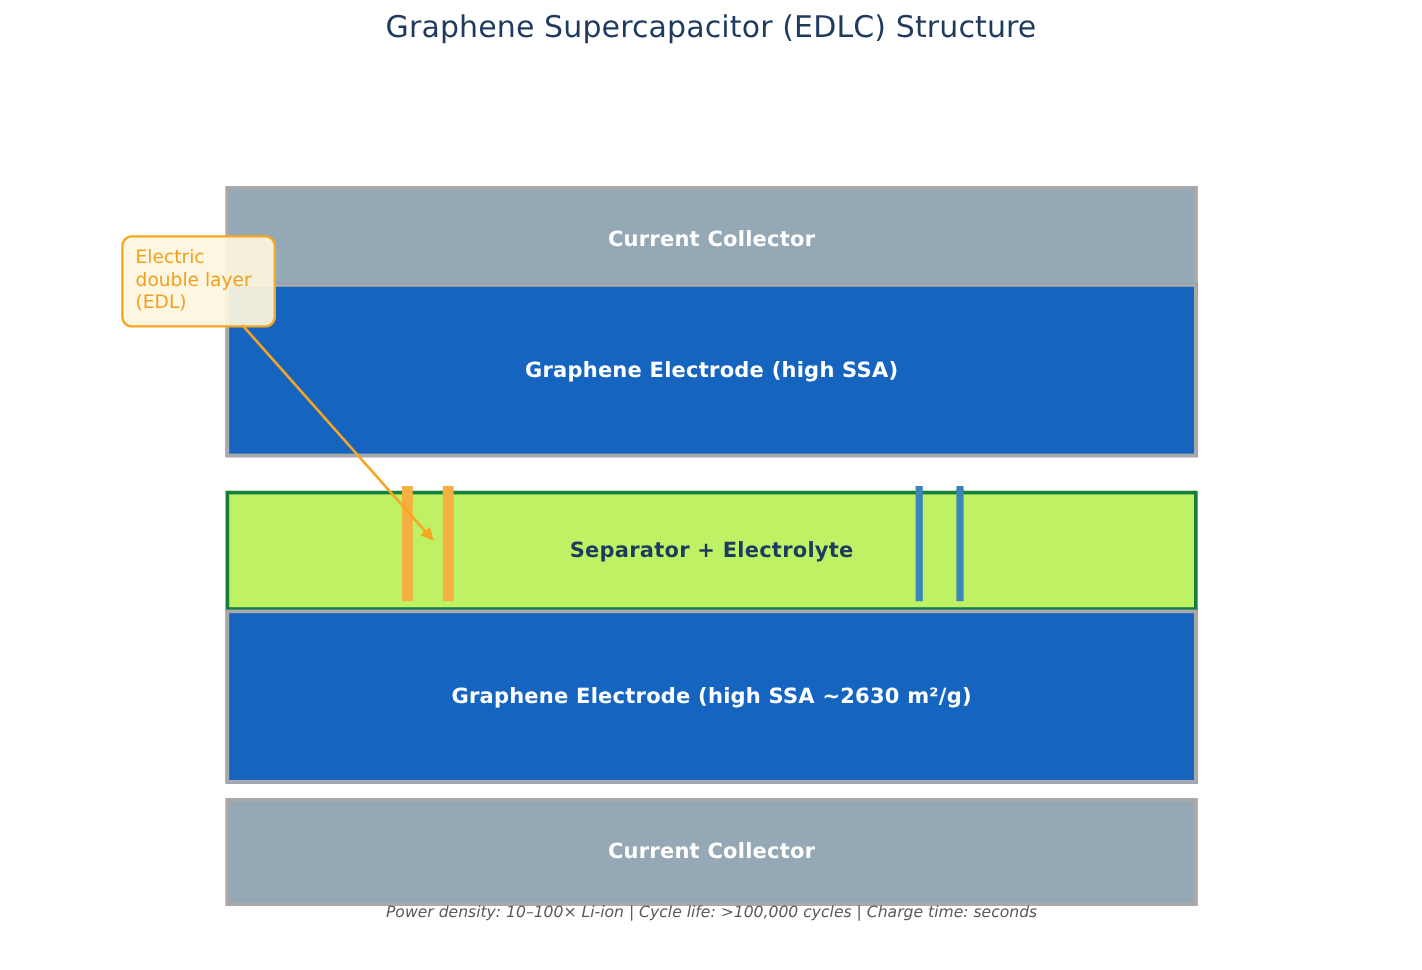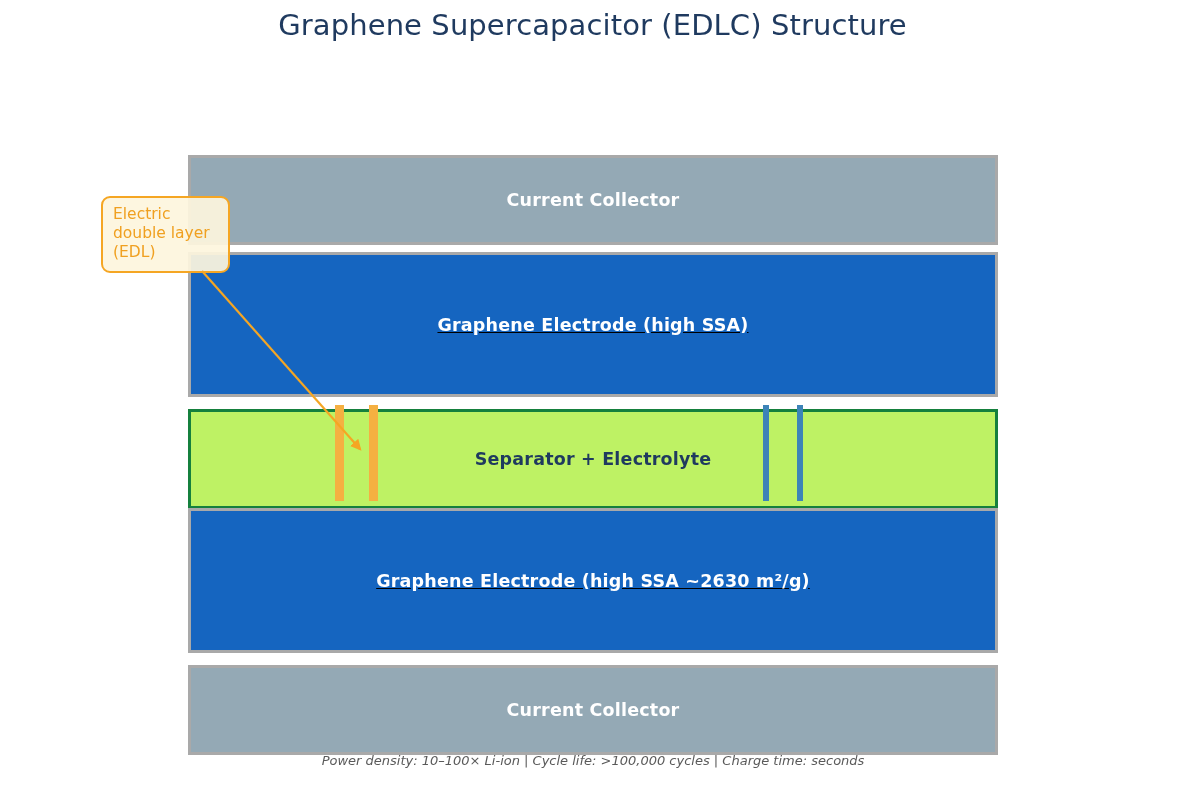--- a/index.html
+++ b/index.html
@@ -17,21 +17,21 @@
     background: #ffffff;
   }
 
   
   .title {
     position: absolute;
     left: 0;
     top: 8px;
     width: 1185px;
     text-align: center;
-    font-size: 29px;
+    font-size: 25px;
     font-weight: 400;
     color: #1f3a5f;
     letter-spacing: 0.1px;
   }
 
   
   .layer {
     position: absolute;
     display: flex;
     align-items: center;
@@ -61,23 +61,23 @@
   .electrode .layer-label { color: #ffffff; }
 
   .separator {
     background: #bef264;
     border: 3px solid #15803d;
     height: 100px;
   }
   .separator .layer-label { color: #1f3a5f; }
 
   #collector-top    { top: 155px; }
-  #electrode-top    { top: 252px; text-decoration: underline; }
+  #electrode-top    { top: 236px; }
   #separator        { top: 409px; }
-  #electrode-bottom { top: 508px; text-decoration: underline; }
+  #electrode-bottom { top: 508px; }
   #collector-bottom { top: 665px; }
 
   
   .ion-bar {
     position: absolute;
     top: 405px;
     height: 96px;
   }
   .ion-cation { width: 9px;  background: #f5b041; }
   .ion-anion  { width: 6px;  background: #3d84b8; }

